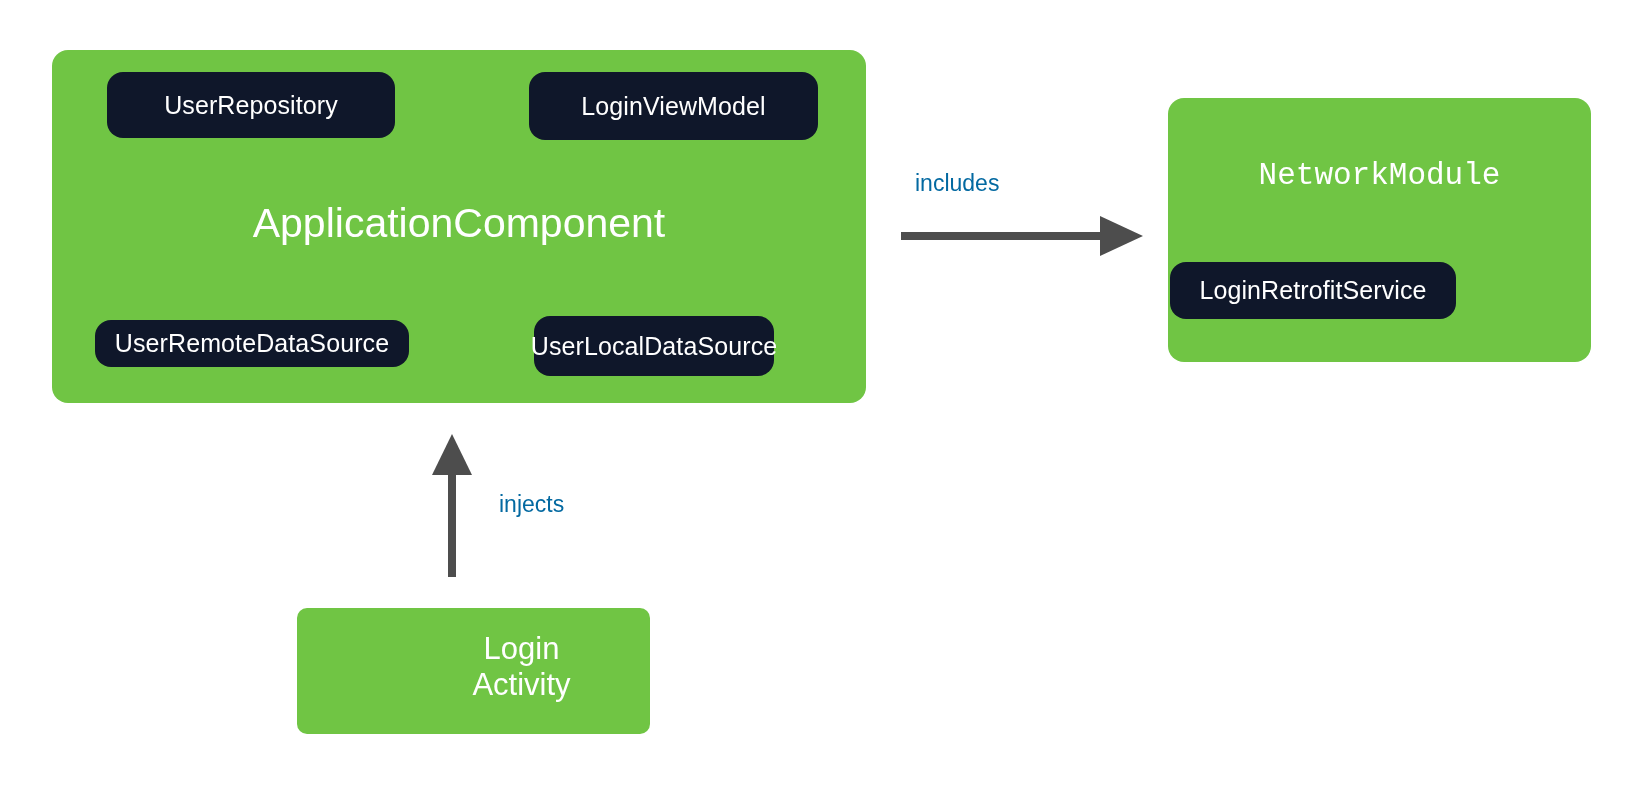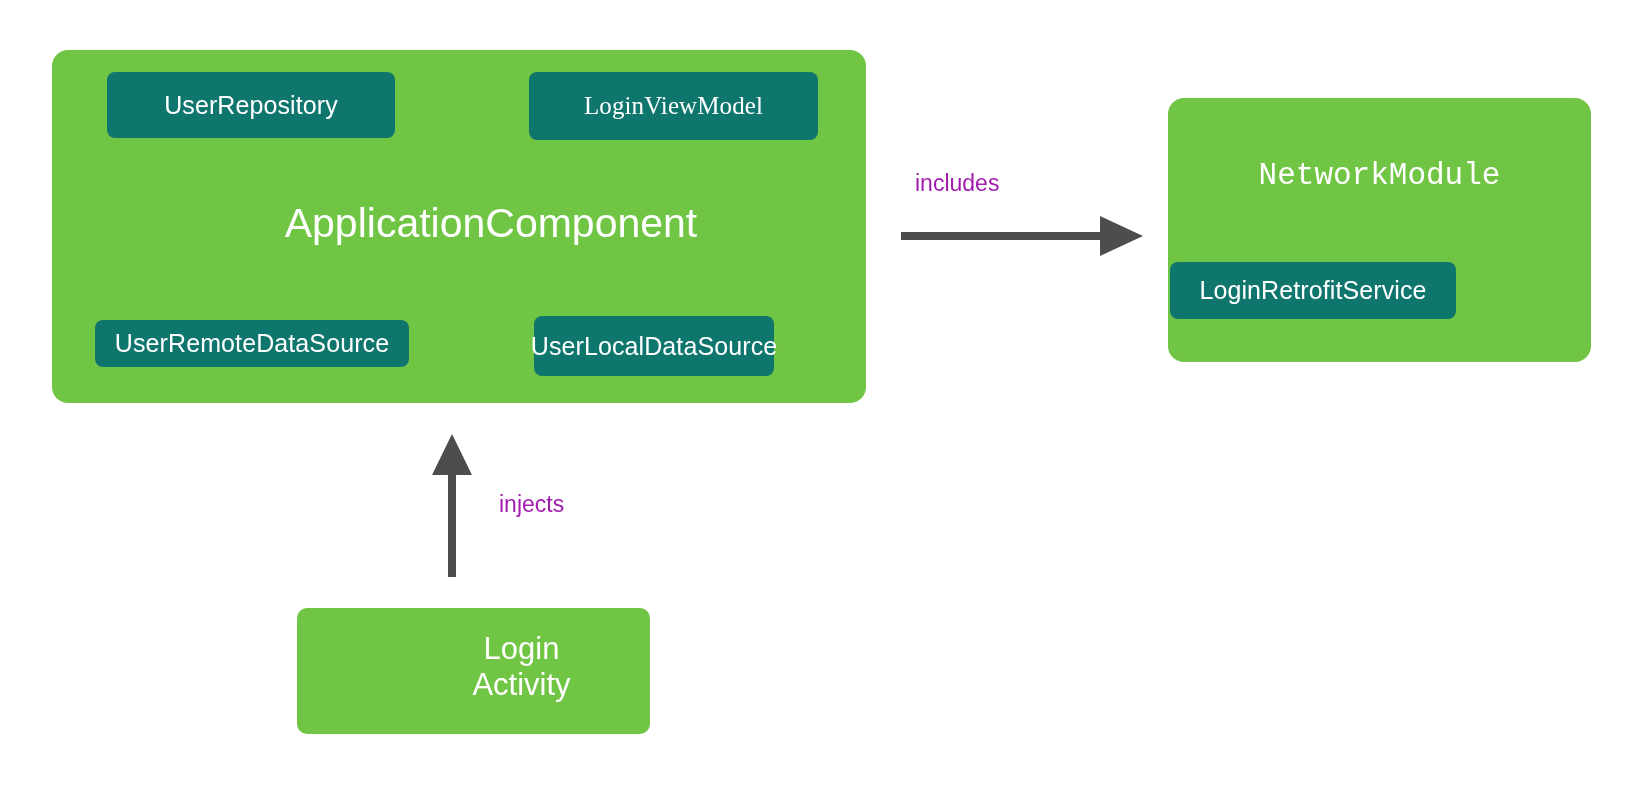--- a/index.html
+++ b/index.html
@@ -23,22 +23,22 @@
   .green-box {
     position: absolute;
     background: #70c544;
     border-radius: 16px;
     box-sizing: border-box;
   }
 
   
   .chip {
     position: absolute;
-    background: #0f766e;
-    border-radius: 8px;
+    background: #0f172a;
+    border-radius: 16px;
     color: #ffffff;
     display: flex;
     align-items: center;
     justify-content: center;
     box-sizing: border-box;
     font-size: 25px;
     letter-spacing: 0.1px;
     white-space: nowrap;
   }
 
@@ -47,21 +47,21 @@
     position: absolute;
     color: #ffffff;
     text-align: center;
     white-space: nowrap;
     line-height: 1.16;
   }
 
   
   .edge-label {
     position: absolute;
-    color: #a21caf;
+    color: #0369a1;
     font-size: 23px;
     white-space: nowrap;
   }
 
   
   #arrows {
     position: absolute;
     left: 0;
     top: 0;
     width: 1647px;
@@ -71,36 +71,35 @@
   }
 
   
   #app-component-box { left: 52px;  top: 50px;  width: 814px;  height: 353px; }
   #network-module-box{ left: 1168px;top: 98px;  width: 423px;  height: 264px; }
   #login-activity-box{ left: 297px; top: 608px; width: 353px;  height: 126px; border-radius: 10px; }
 
   #app-component-title {
     left: 52px; top: 200px; width: 814px;
     font-size: 41px;
-    padding-left: 32px;
   }
   #network-module-title {
     left: 1168px; top: 158px; width: 423px;
     font-size: 31px;
     font-family: Liberation Mono, monospace;
   }
   #login-activity-title {
     left: 297px; top: 604px; width: 353px; height: 126px;
     font-size: 31px;
     display: flex; flex-direction: column;
     align-items: center; justify-content: center; margin-left: 48px;
   }
 
   #chip-user-repository        { left: 107px;  top: 72px;  width: 288px; height: 66px; }
-  #chip-login-view-model       { left: 529px;  top: 72px;  width: 289px; height: 68px; font-family: Liberation Serif, serif; }
+  #chip-login-view-model       { left: 529px;  top: 72px;  width: 289px; height: 68px; }
   #chip-user-remote-datasource { left: 95px;   top: 320px; width: 314px; height: 47px; }
   #chip-user-local-datasource  { left: 534px;  top: 316px; width: 240px; height: 60px; }
   #chip-login-retrofit-service { left: 1170px; top: 262px; width: 286px; height: 57px; }
 
   #label-includes { left: 915px; top: 170px; }
   #label-injects  { left: 499px; top: 491px; }
 </style>
 </head>
 <body>
 

